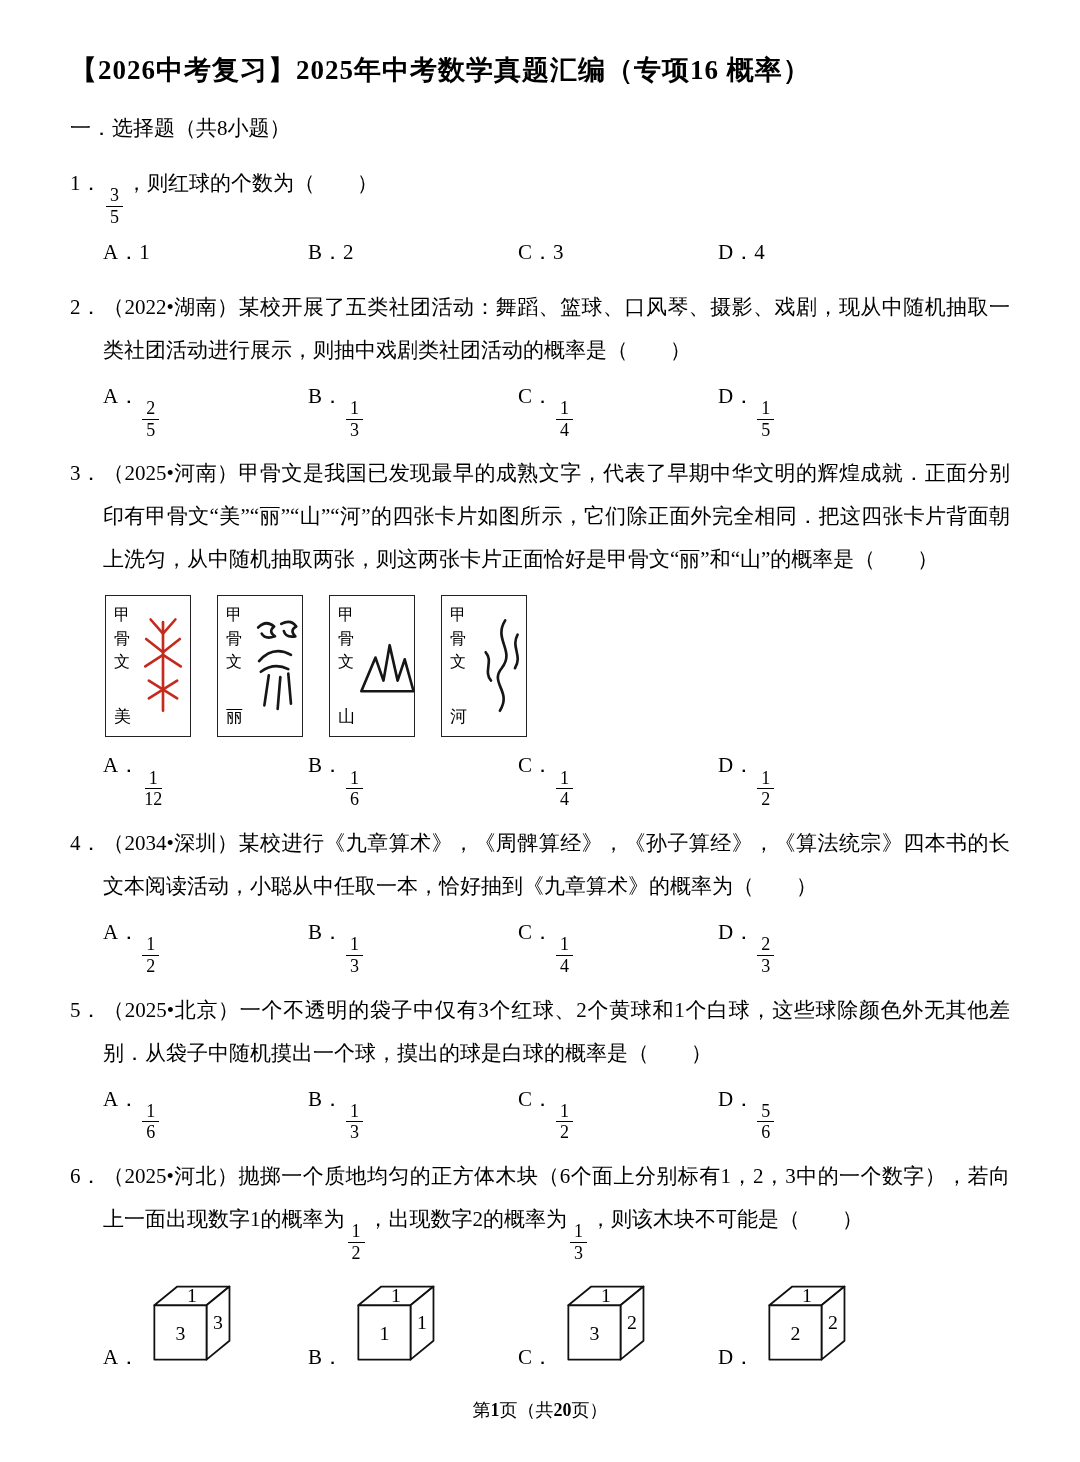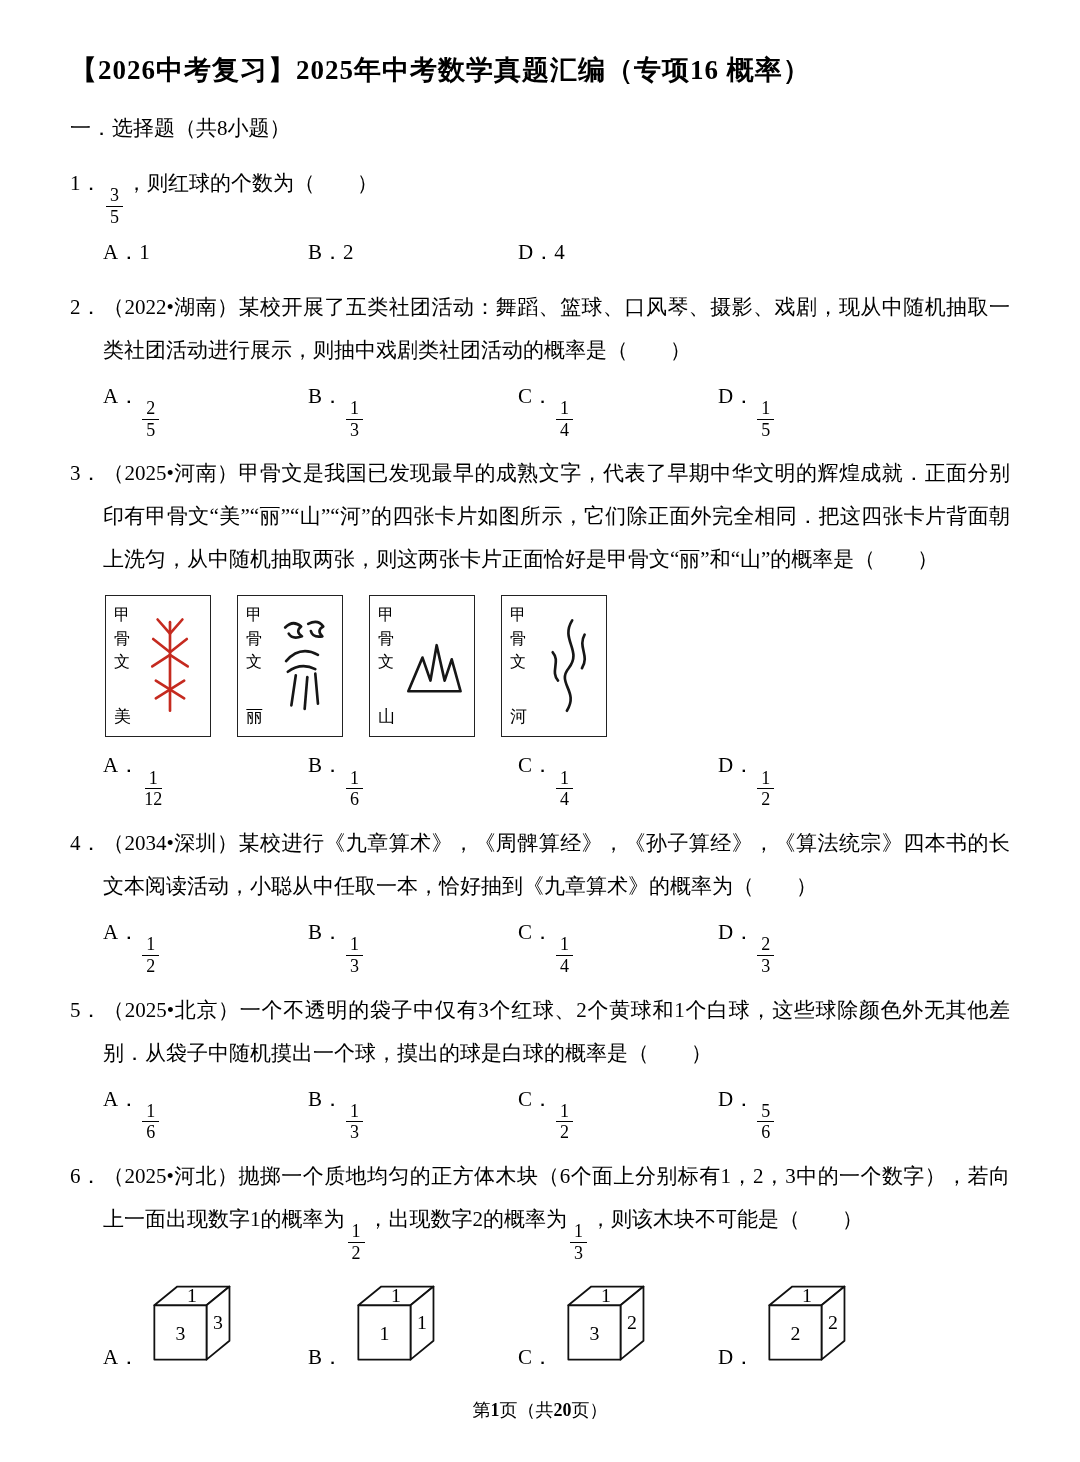--- a/index.html
+++ b/index.html
@@ -34,21 +34,21 @@
 
   .options {
     display:grid; grid-template-columns:205px 210px 200px 1fr;
     font-size:21px; line-height:2.1; margin-top:2px;
   }
   .opt { white-space:nowrap; }
 
   
   .cards { display:flex; gap:26px; margin:14px 0 6px 2px; }
   .card {
-    width:106px; height:142px; border:1.6px solid #222;
+    width:86px; height:142px; border:1.6px solid #222;
     background:#fff; display:flex; padding:7px 4px 7px 8px;
   }
   .card-left {
     width:20px; display:flex; flex-direction:column;
     justify-content:space-between; font-size:16px; line-height:1.45;
   }
   .card-col { width:18px; word-break:break-all; }
   .card-char { font-size:17px; }
   .card-glyph { flex:1; display:flex; align-items:center; justify-content:center; }
   .card-glyph svg { width:62px; height:118px; }
@@ -80,20 +80,21 @@
 
   <div class="question">
     <span class="qnum">1．</span>
     <span class="frac">
         <span class="fn">3</span>
         <span class="fd">5</span>
       </span><span>，则红球的个数为（　　）</span>
     <div class="options">
       <span class="opt"><span>A．</span><span>1</span></span>
       <span class="opt"><span>B．</span><span>2</span></span>
+      <span class="opt"><span>C．</span><span>3</span></span>
       <span class="opt"><span>D．</span><span>4</span></span>
     </div>
   </div>
 
   <div class="question">
     <span class="qnum">2．</span>
     <span>（2022•湖南）某校开展了五类社团活动：舞蹈、篮球、口风琴、摄影、戏剧，现从中随机抽取一类社团活动进行展示，则抽中戏剧类社团活动的概率是（　　）</span>
     <div class="options">
       <span class="opt"><span>A．</span><span class="frac">
             <span class="fn">2</span>

